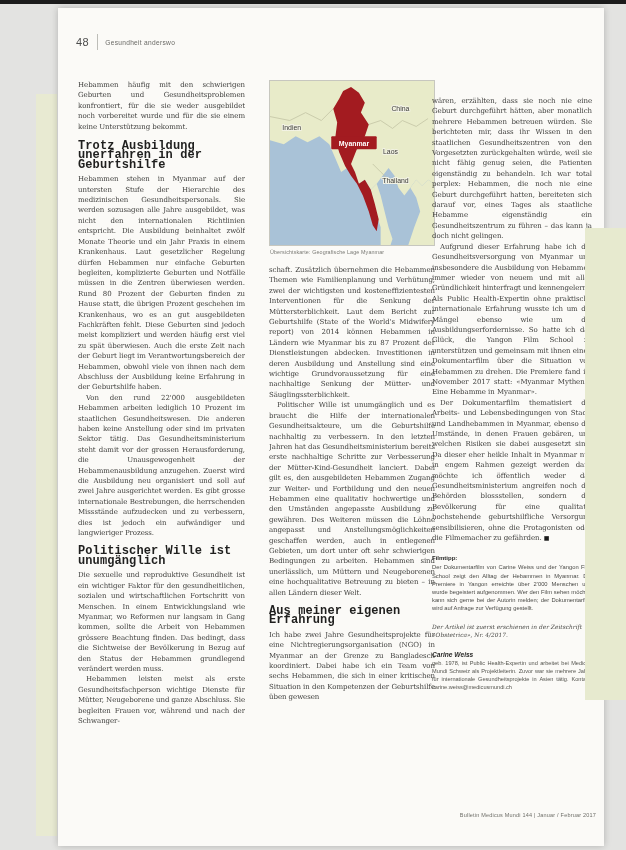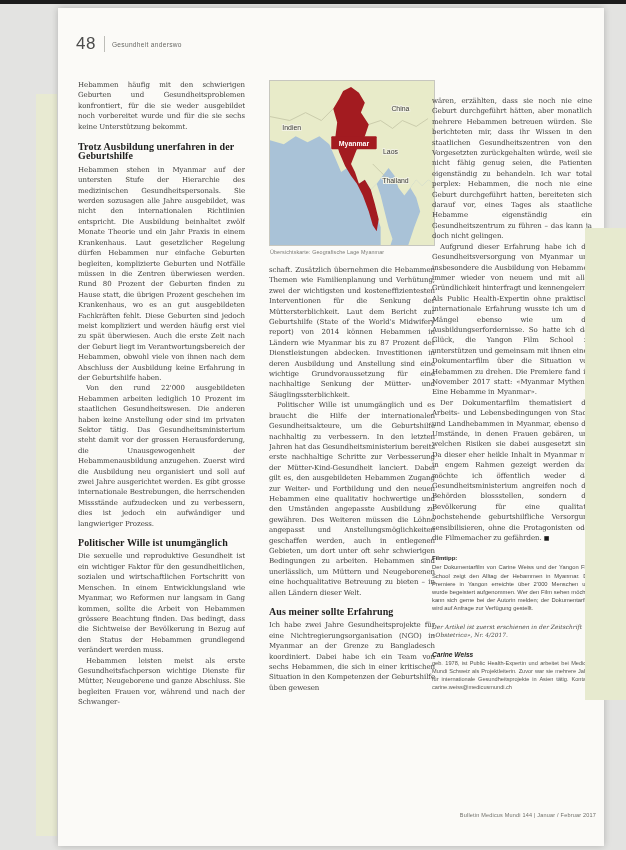--- a/index.html
+++ b/index.html
@@ -9,37 +9,37 @@
     font-family:"DejaVu Serif", serif;
   }
   .scan-topline{position:absolute;top:0;left:0;width:626px;height:4px;background:#1c1c1c;}
   .edge-strip-left{position:absolute;left:36px;top:94px;width:21px;height:742px;background:#e8ead2;}
   .edge-strip-right{position:absolute;left:585px;top:228px;width:41px;height:472px;background:#e7eacf;z-index:6;}
   .page{
     position:absolute;left:58px;top:8px;width:546px;height:838px;
     background:#fbfaf7;box-shadow:0 0 7px rgba(0,0,0,.22);z-index:2;
   }
   .header{position:absolute;left:18px;top:26px;display:flex;align-items:center;}
-  .pagenum{font-family:"Liberation Sans",sans-serif;font-size:17px;color:#4c4c4c;letter-spacing:.5px;}
+  .pagenum{font-family:"Liberation Sans",sans-serif;font-size:11px;color:#4c4c4c;letter-spacing:.5px;}
   .hdr-rule{width:1px;height:16px;background:#bdbdb8;margin:0 7px 0 8px;}
   .section-label{font-family:"Liberation Sans",sans-serif;font-size:6.6px;color:#6a6a66;letter-spacing:.3px;}
 
   .col{position:absolute;top:72px;height:748px;overflow:hidden;}
   .col1{left:20px;width:167px;}
   .col2{left:211px;width:166px;}
   .col3{left:374px;width:160px;margin-top:16px;}
 
   .col p{
     margin:0;font-size:7px;line-height:10.4px;color:#3e3e3c;
     text-align:justify;letter-spacing:-.05px;
   }
   .col p.indent{text-indent:8px;}
   .col h3{
-    font-family:Liberation Serif, serif;font-weight:700;
-    font-size:10px;line-height:9.4px;color:#1f1f1e;
+    font-family:Liberation Mono, monospace;font-weight:700;
+    font-size:12px;line-height:9.4px;color:#1f1f1e;
     margin:9px 0 4px 0;letter-spacing:.1px;
   }
   .col h3.first{margin-top:10px;}
 
   figure.map{margin:0 0 6px 0;padding:0;}
   .map-frame{border:1px solid #c7c7bf;background:#e8ebc9;display:block;}
   figcaption{
     font-family:"Liberation Sans",sans-serif;font-size:5.4px;color:#7b7b76;
     margin:3px 0 10px 1px;letter-spacing:.1px;
   }
@@ -71,21 +71,21 @@
 
 <div class="page">
 
   <div class="header">
     <span class="pagenum">48</span>
     <span class="hdr-rule"></span>
     <span class="section-label">Gesundheit anderswo</span>
   </div>
 
   <div class="col col1">
-    <p>Hebammen häufig mit den schwierigen Geburten und Gesundheitsproblemen konfrontiert, für die sie weder ausgebildet noch vorbereitet wurde und für die sie sechs keine Unterstützung bekommt.</p>
+    <p>Hebammen häufig mit den schwierigen Geburten und Gesundheitsproblemen konfrontiert, für die sie weder ausgebildet noch vorbereitet wurde und für die sie einem keine Unterstützung bekommt.</p>
     <h3 class="first">Trotz Ausbildung unerfahren in der Geburtshilfe</h3>
     <p>Hebammen stehen in Myanmar auf der untersten Stufe der Hierarchie des medizinischen Gesundheitspersonals. Sie werden sozusagen alle Jahre ausgebildet, was nicht den internationalen Richtlinien entspricht. Die Ausbildung beinhaltet zwölf Monate Theorie und ein Jahr Praxis in einem Krankenhaus. Laut gesetzlicher Regelung dürfen Hebammen nur einfache Geburten begleiten, komplizierte Geburten und Notfälle müssen in die Zentren überwiesen werden. Rund 80 Prozent der Geburten finden zu Hause statt, die übrigen Prozent geschehen im Krankenhaus, wo es an gut ausgebildeten Fachkräften fehlt. Diese Geburten sind jedoch meist kompliziert und werden häufig erst viel zu spät überwiesen. Auch die erste Zeit nach der Geburt liegt im Verantwortungsbereich der Hebammen, obwohl viele von ihnen nach dem Abschluss der Ausbildung keine Erfahrung in der Geburtshilfe haben.</p>
     <p class="indent">Von den rund 22'000 ausgebildeten Hebammen arbeiten lediglich 10 Prozent im staatlichen Gesundheitswesen. Die anderen haben keine Anstellung oder sind im privaten Sektor tätig. Das Gesundheitsministerium steht damit vor der grossen Herausforderung, die Unausgewogenheit der Hebammenausbildung anzugehen. Zuerst wird die Ausbildung neu organisiert und soll auf zwei Jahre ausgerichtet werden. Es gibt grosse internationale Bestrebungen, die herrschenden Missstände aufzudecken und zu verbessern, dies ist jedoch ein aufwändiger und langwieriger Prozess.</p>
     <h3>Politischer Wille ist unumgänglich</h3>
     <p>Die sexuelle und reproduktive Gesundheit ist ein wichtiger Faktor für den gesundheitlichen, sozialen und wirtschaftlichen Fortschritt von Menschen. In einem Entwicklungsland wie Myanmar, wo Reformen nur langsam in Gang kommen, sollte die Arbeit von Hebammen grössere Beachtung finden. Das bedingt, dass die Sichtweise der Bevölkerung in Bezug auf den Status der Hebammen grundlegend verändert werden muss.</p>
     <p class="indent">Hebammen leisten meist als erste Gesundheitsfachperson wichtige Dienste für Mütter, Neugeborene und ganze Abschluss. Sie begleiten Frauen vor, während und nach der Schwanger-</p>
   </div>
 
   <div class="col col2">
     <figure class="map">
@@ -102,21 +102,21 @@
         <text class="map-label" x="132" y="30" text-anchor="middle">China</text>
         <text class="map-label" x="22" y="50" text-anchor="middle">Indien</text>
         <text class="map-label-hl" x="85" y="66" text-anchor="middle">Myanmar</text>
         <text class="map-label" x="122" y="74" text-anchor="middle">Laos</text>
         <text class="map-label" x="127" y="103" text-anchor="middle">Thailand</text>
       </svg>
       <figcaption>Übersichtskarte: Geografische Lage Myanmar</figcaption>
     </figure>
     <p>schaft. Zusätzlich übernehmen die Hebammen Themen wie Familienplanung und Verhütung, zwei der wichtigsten und kosteneffizientesten Interventionen für die Senkung der Müttersterblichkeit. Laut dem Bericht zur Geburtshilfe (State of the World's Midwifery report) von 2014 können Hebammen in Ländern wie Myanmar bis zu 87 Prozent der Dienstleistungen abdecken. Investitionen in deren Ausbildung und Anstellung sind eine wichtige Grundvoraussetzung für eine nachhaltige Senkung der Mütter- und Säuglingssterblichkeit.</p>
     <p class="indent">Politischer Wille ist unumgänglich und es braucht die Hilfe der internationalen Gesundheitsakteure, um die Geburtshilfe nachhaltig zu verbessern. In den letzten Jahren hat das Gesundheitsministerium bereits erste nachhaltige Schritte zur Verbesserung der Mütter-Kind-Gesundheit lanciert. Dabei gilt es, den ausgebildeten Hebammen Zugang zur Weiter- und Fortbildung und den neuen Hebammen eine qualitativ hochwertige und den Umständen angepasste Ausbildung zu gewähren. Des Weiteren müssen die Löhne angepasst und Anstellungsmöglichkeiten geschaffen werden, auch in entlegenen Gebieten, um dort unter oft sehr schwierigen Bedingungen zu arbeiten. Hebammen sind unerlässlich, um Müttern und Neugeborenen eine hochqualitative Betreuung zu bieten – in allen Ländern dieser Welt.</p>
-    <h3>Aus meiner sollte Erfahrung</h3>
+    <h3>Aus meiner eigenen Erfahrung</h3>
     <p>Ich habe zwei Jahre Gesundheitsprojekte für eine Nichtregierungsorganisation (NGO) in Myanmar an der Grenze zu Bangladesch koordiniert. Dabei habe ich ein Team von sechs Hebammen, die sich in einer kritischen Situation in den Kompetenzen der Geburtshilfe üben gewesen</p>
   </div>
 
   <div class="col col3">
     <p>wären, erzählten, dass sie noch nie eine Geburt durchgeführt hätten, aber monatlich mehrere Hebammen betreuen würden. Sie berichteten mir, dass ihr Wissen in den staatlichen Gesundheitszentren von den Vorgesetzten zurückgehalten würde, weil sie nicht fähig genug seien, die Patienten eigenständig zu behandeln. Ich war total perplex: Hebammen, die noch nie eine Geburt durchgeführt hatten, bereiteten sich darauf vor, eines Tages als staatliche Hebamme eigenständig ein Gesundheitszentrum zu führen – das kann ja doch nicht gelingen.</p>
     <p class="indent">Aufgrund dieser Erfahrung habe ich die Gesundheitsversorgung von Myanmar und insbesondere die Ausbildung von Hebammen immer wieder von neuem und mit aller Gründlichkeit hinterfragt und kennengelernt. Als Public Health-Expertin ohne praktische internationale Erfahrung wusste ich um die Mängel ebenso wie um die Ausbildungserfordernisse. So hatte ich das Glück, die Yangon Film School zu unterstützen und gemeinsam mit ihnen einen Dokumentarfilm über die Situation von Hebammen zu drehen. Die Premiere fand im November 2017 statt: «Myanmar Mythen – Eine Hebamme in Myanmar».</p>
     <p class="indent"><span>Der Dokumentarfilm thematisiert die Arbeits- und Lebensbedingungen von Stadt- und Landhebammen in Myanmar, ebenso die Umstände, in denen Frauen gebären, und welchen Risiken sie dabei ausgesetzt sind. Da dieser eher heikle Inhalt in Myanmar nur in engem Rahmen gezeigt werden darf, möchte ich öffentlich weder das Gesundheitsministerium angreifen noch die Behörden blossstellen, sondern die Bevölkerung für eine qualitativ hochstehende geburtshilfliche Versorgung sensibilisieren, ohne die Protagonisten oder die Filmemacher zu gefährden.</span><span class="endmark">■</span></p>
 
     <div class="filmtipp">
       <div class="ft-title">Filmtipp:</div>

